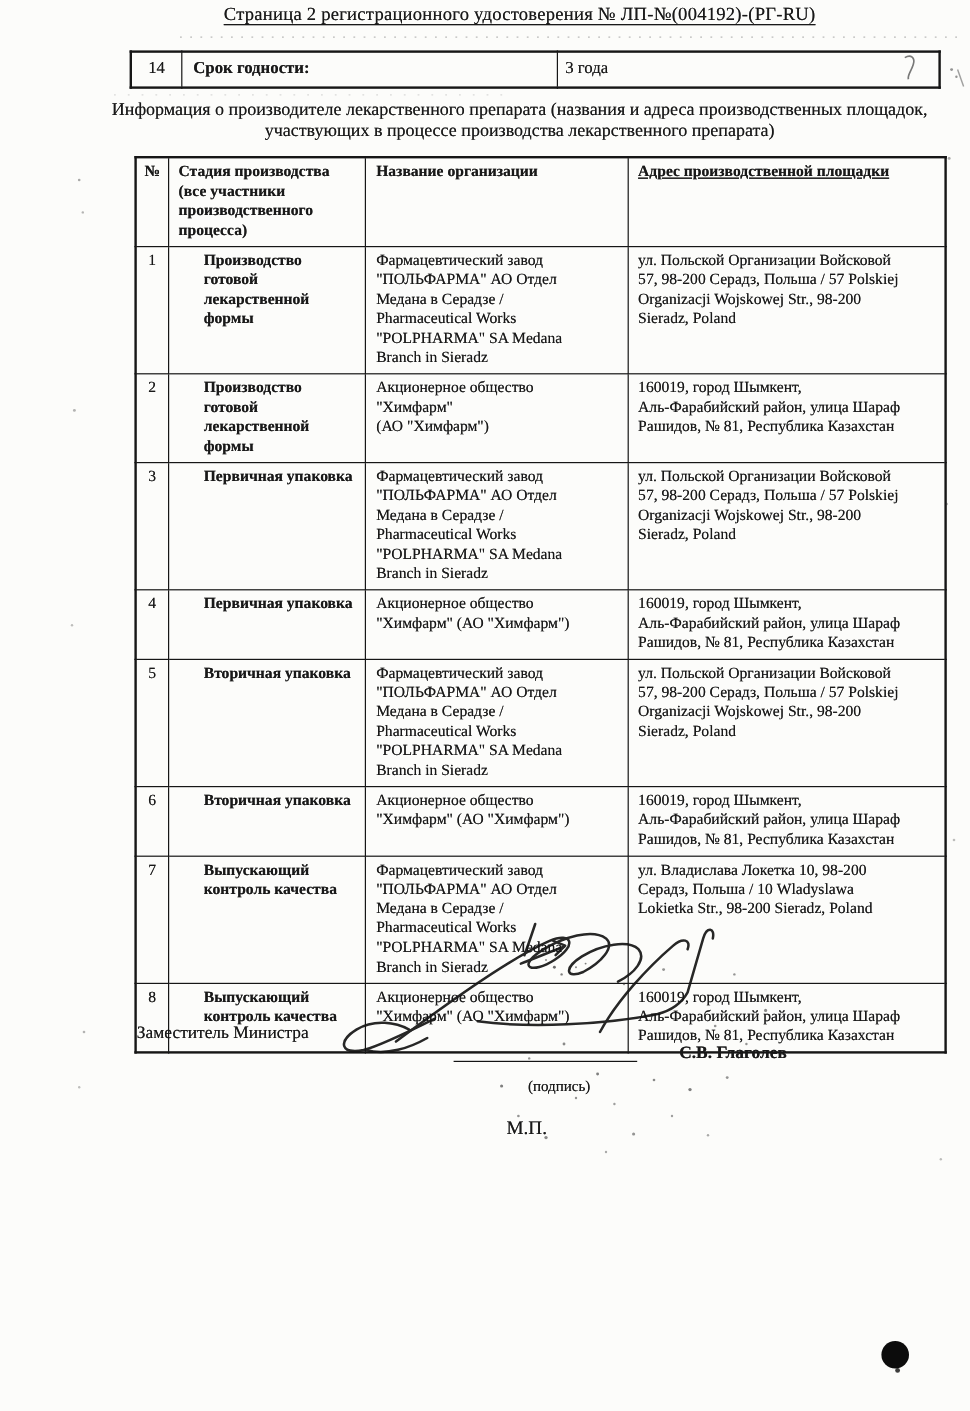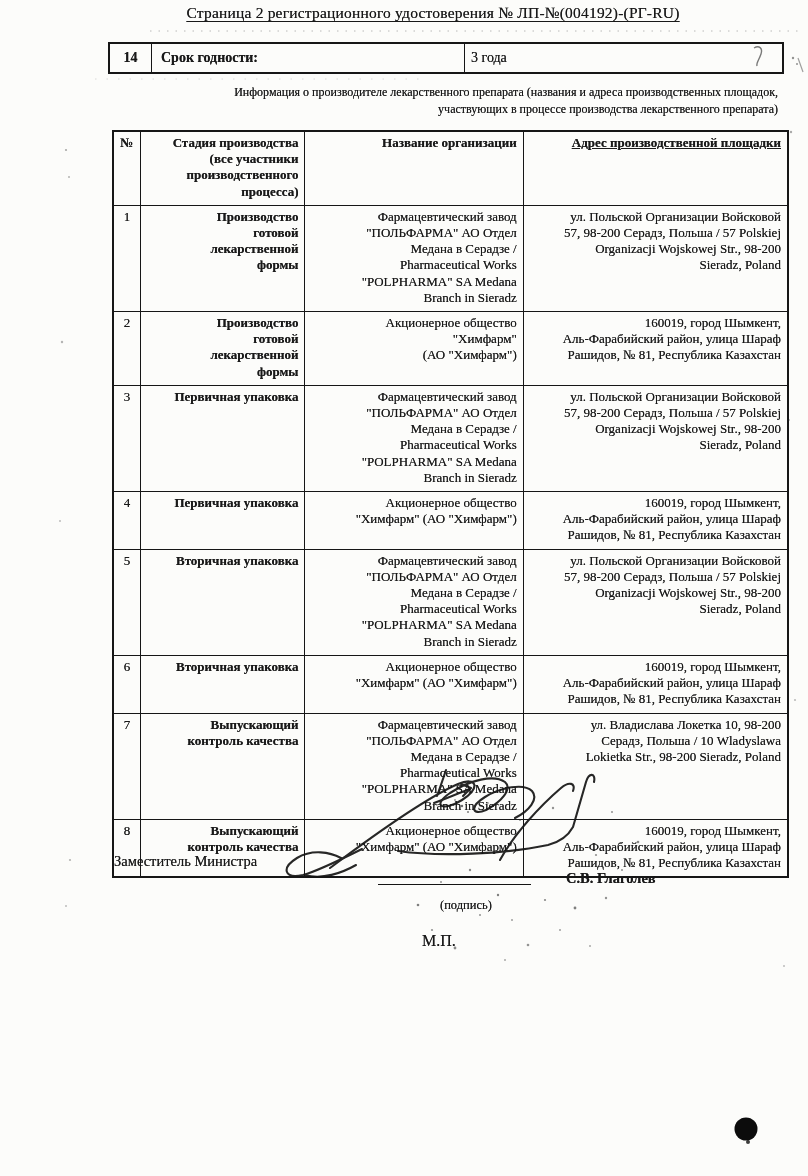--- a/index.html
+++ b/index.html
@@ -18,40 +18,40 @@
     text-decoration:underline;text-underline-offset:3px;
   }
 
   
   .shelf-table{
     position:absolute;top:42px;left:79px;width:676px;
     border-collapse:collapse;table-layout:fixed;
     border:2.2px solid #161616;font-size:14px;
   }
   .shelf-table td{border:1.6px solid #161616;padding:3px 6px 4px;vertical-align:middle;height:21px;}
-  .shelf-num{width:29px;text-align:center;font-weight:bold;}
+  .shelf-num{width:29px;text-align:center;font-weight:normal;}
   .shelf-label{width:297px;font-weight:bold;padding-left:9px!important;}
   .shelf-value{text-align:left;}
 
   
   .info-heading{
     position:absolute;top:84px;left:59px;width:690px;
-    text-align:right;font-size:12px;line-height:17px;white-space:pre-line;
+    text-align:center;font-size:15px;line-height:17px;white-space:pre-line;
   }
 
   
   .man-table{
     position:absolute;top:130px;left:83px;width:677px;
     border-collapse:collapse;table-layout:fixed;
     border:2.3px solid #161616;font-size:13px;
   }
   .man-table th,.man-table td{
     border:1.45px solid #161616;vertical-align:top;
     padding:3px 6px 5px 8px;line-height:16.2px;white-space:pre-line;
-    text-align:right;font-weight:normal;
+    text-align:left;font-weight:normal;
   }
   .man-table th{font-weight:bold;}
   .col-num{width:27px;}
   .col-stage{width:163px;}
   .col-org{width:216px;}
   .col-addr{width:262px;text-decoration:underline;}
   .man-table td.cell-num,.man-table th.col-num{text-align:center;padding-left:2px;padding-right:2px;}
   .man-table td.cell-stage{font-weight:bold;padding-left:29px;}
 
   

